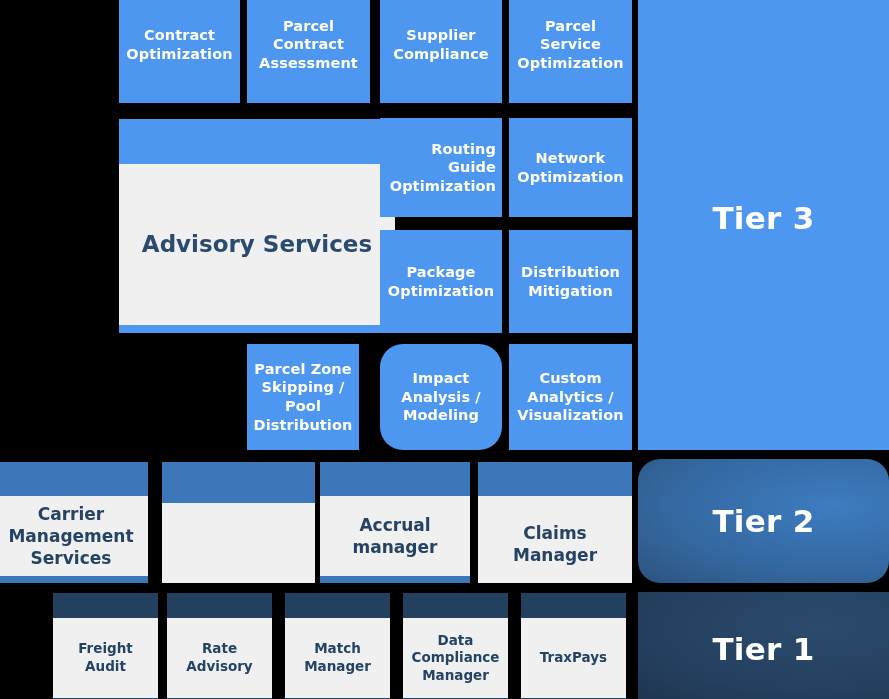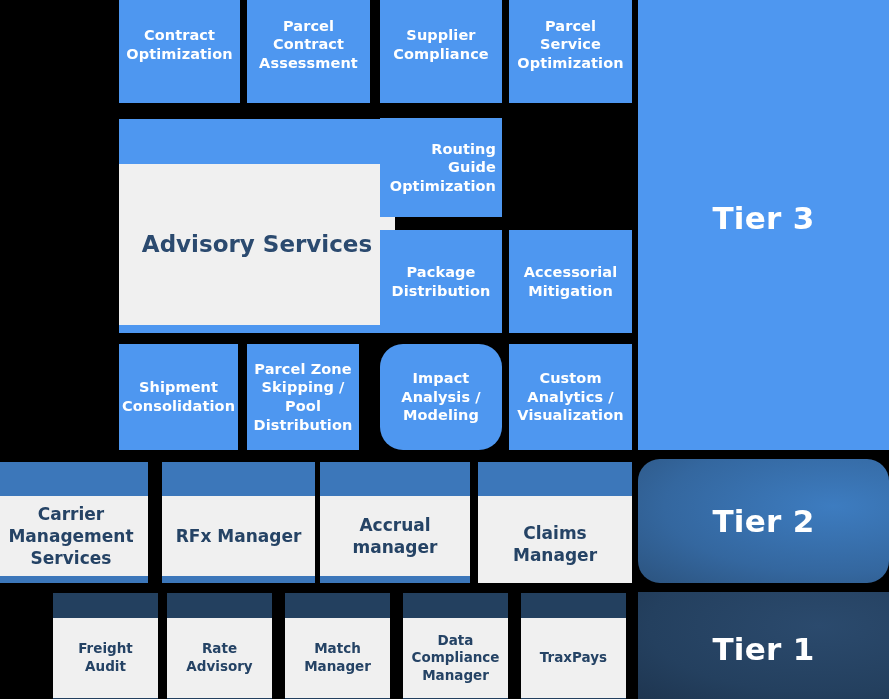--- a/index.html
+++ b/index.html
@@ -135,31 +135,31 @@
     <div class="card-head" style="height:45px;"></div>
     <div class="card-body">
       <span class="card-label">Advisory Services</span>
     </div>
     <div class="card-foot" style="height:8px;"></div>
   </div>
 
   <div class="box tile-flat" style="left:380px; top:118px; width:122px; height:99px;text-align:right;">
     <span class="tile-label">Routing Guide Optimization</span>
   </div>
+  <div class="box tile-flat" style="left:509px; top:118px; width:123px; height:99px;">
+    <span class="tile-label">Network Optimization</span>
+  </div>
 
   <div class="box tile-flat" style="left:380px; top:230px; width:122px; height:103px;">
-    <span class="tile-label">Package Distribution</span>
+    <span class="tile-label">Package Optimization</span>
   </div>
   <div class="box tile-flat" style="left:509px; top:230px; width:123px; height:103px;">
-    <span class="tile-label">Accessorial Mitigation</span>
-  </div>
-
-  <div class="box tile-flat" style="left:119px; top:344px; width:119px; height:106px;">
-    <span class="tile-label">Shipment Consolidation</span>
-  </div>
+    <span class="tile-label">Distribution Mitigation</span>
+  </div>
+
   <div class="box tile-flat" style="left:247px; top:344px; width:112px; height:106px;">
     <span class="tile-label">Parcel Zone Skipping / Pool Distribution</span>
   </div>
   <div class="box tile-flat" style="left:380px; top:344px; width:122px; height:106px;border-radius:23px;">
     <span class="tile-label">Impact Analysis / Modeling</span>
   </div>
   <div class="box tile-flat" style="left:509px; top:344px; width:123px; height:106px;">
     <span class="tile-label">Custom Analytics / Visualization</span>
   </div>
 
@@ -170,23 +170,20 @@
   <div class="box card card-t2" style="left:-6px; top:462px; width:154px; height:121px;">
     <div class="card-head" style="height:34px;"></div>
     <div class="card-body">
       <span class="card-label">Carrier Management Services</span>
     </div>
     <div class="card-foot" style="height:7px;"></div>
   </div>
 
   <div class="box card card-t2" style="left:162px; top:462px; width:153px; height:121px;">
     <div class="card-head" style="height:34px;"></div>
-    <div class="card-body">
-      <span class="card-label">RFx Manager</span>
-    </div>
     <div class="card-foot" style="height:7px;"></div>
   </div>
 
   <div class="box card card-t2" style="left:320px; top:462px; width:150px; height:121px;">
     <div class="card-head" style="height:34px;"></div>
     <div class="card-body">
       <span class="card-label">Accrual manager</span>
     </div>
     <div class="card-foot" style="height:7px;"></div>
   </div>

